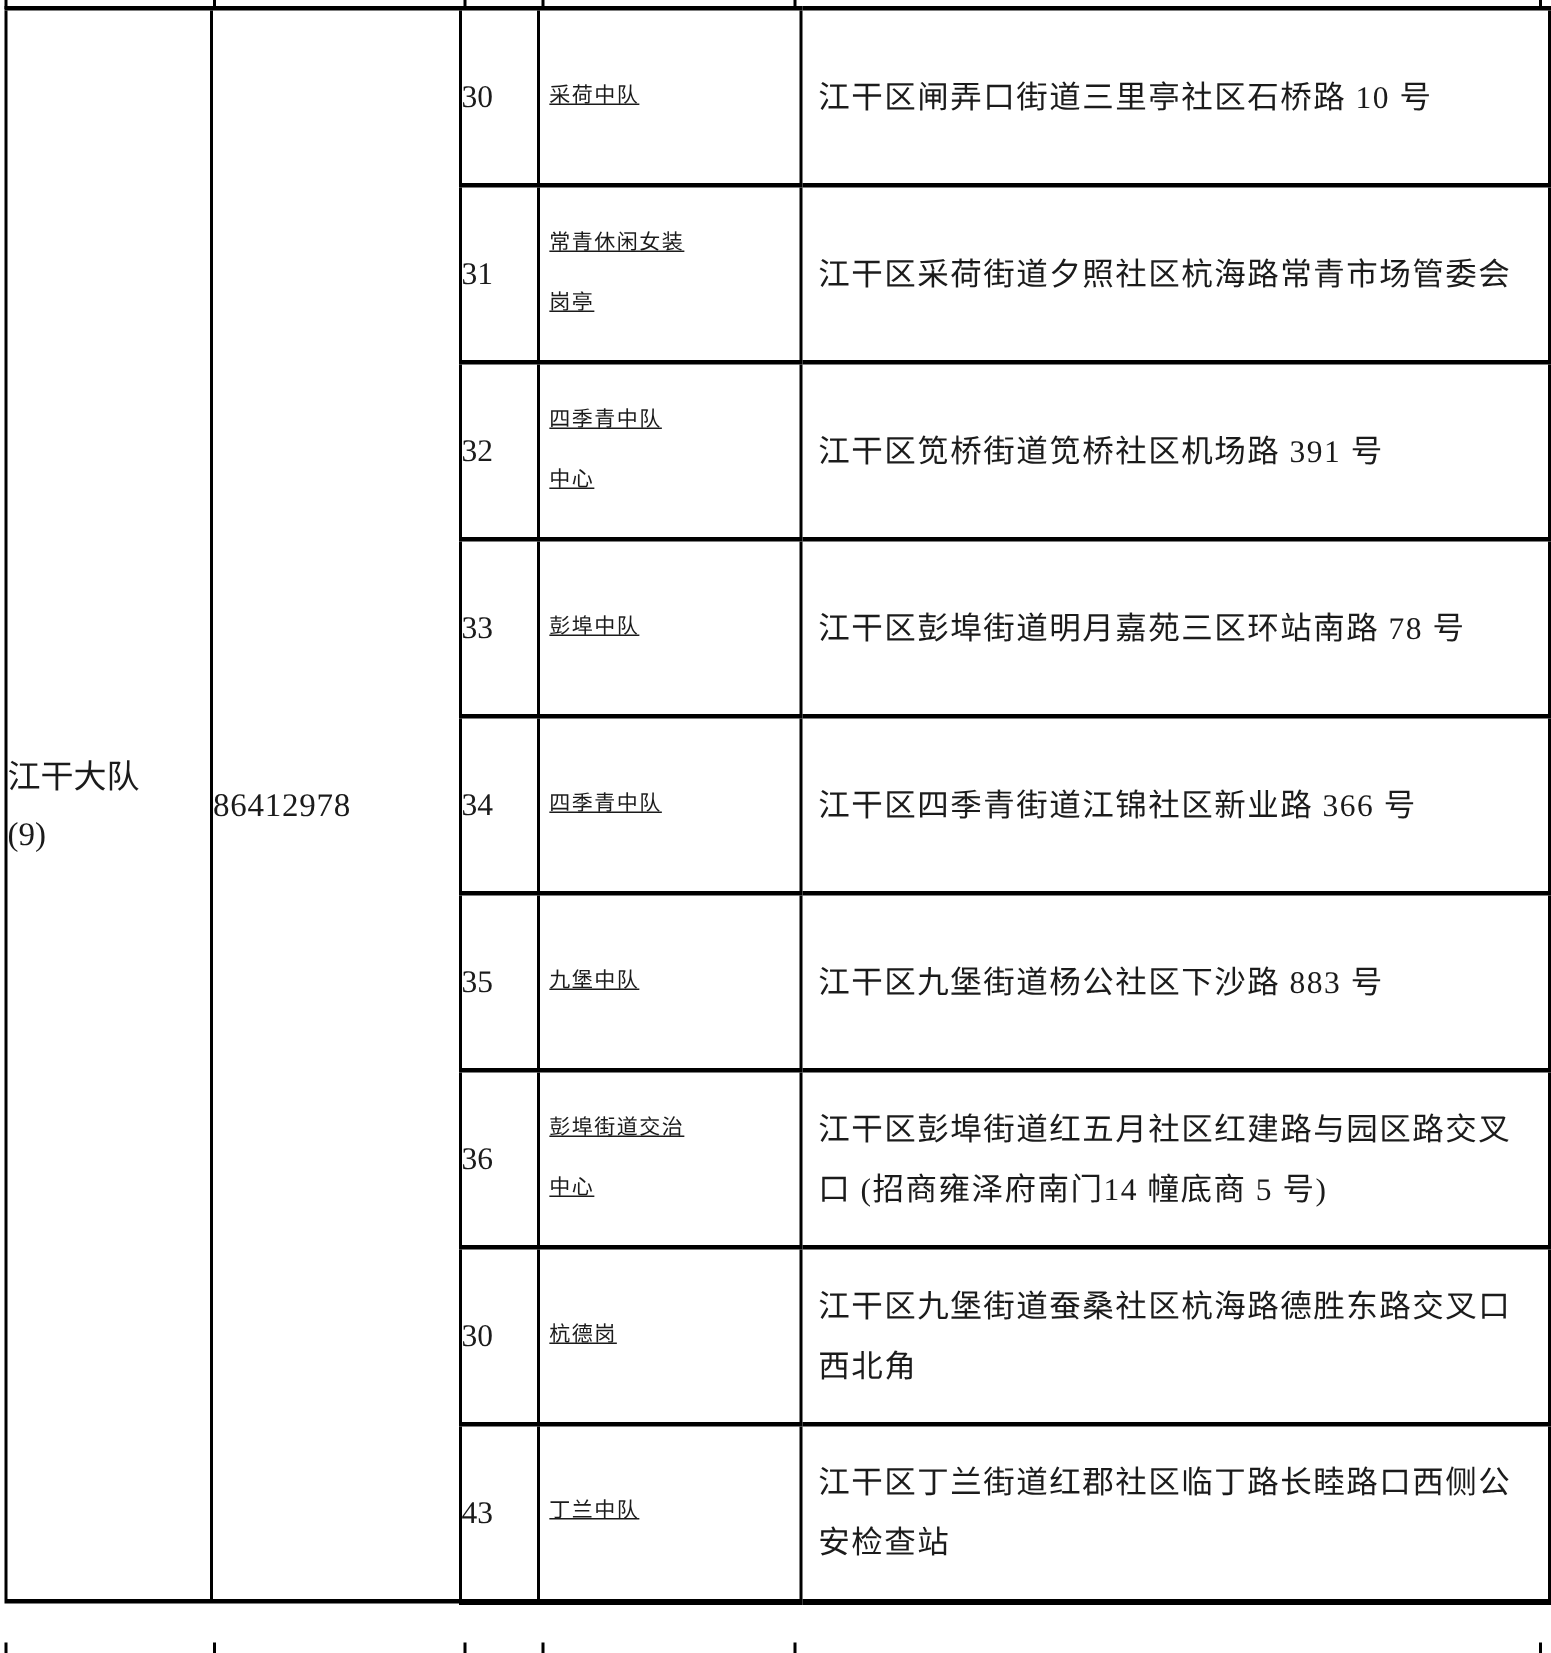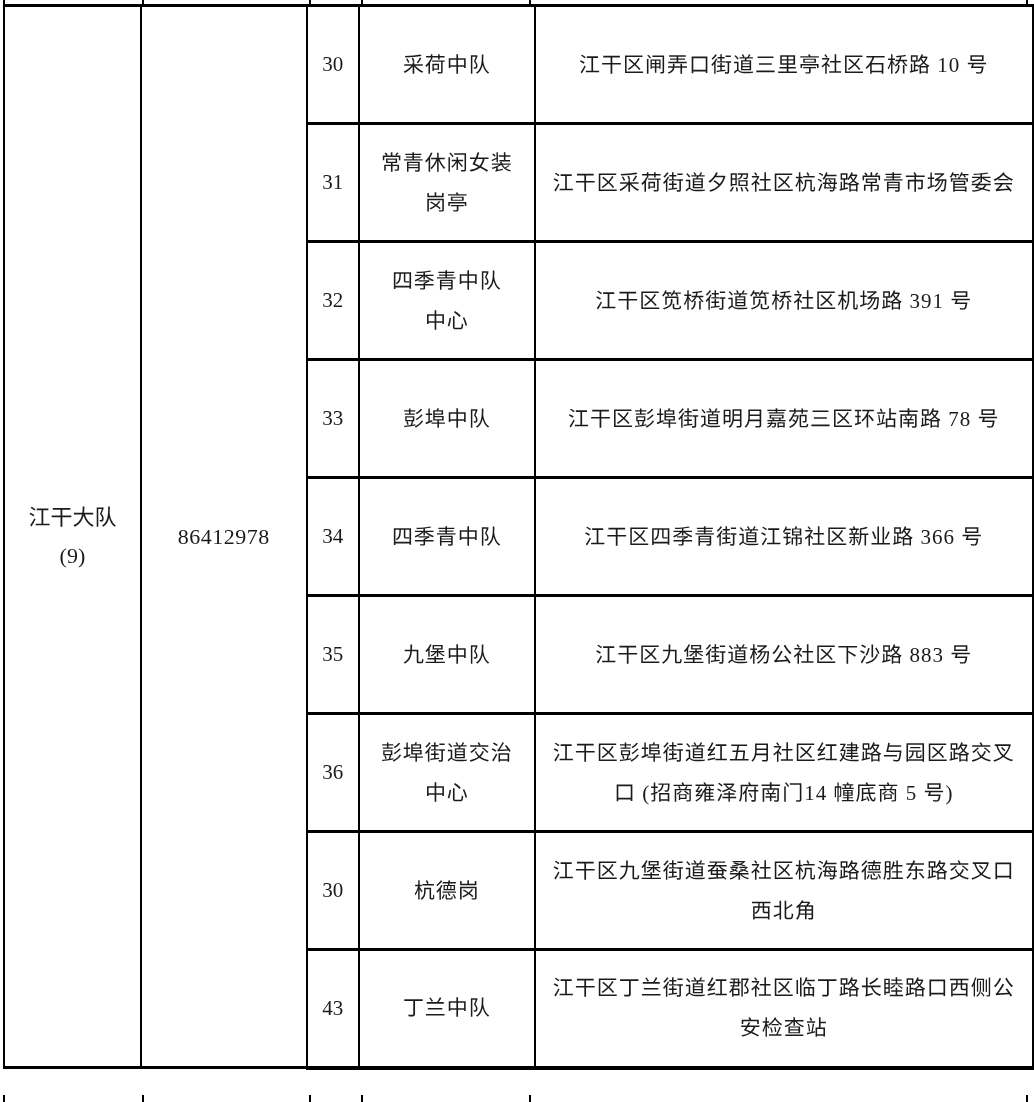--- a/index.html
+++ b/index.html
@@ -20,21 +20,21 @@
     position: absolute;
     left: 3px;
     top: 4px;
     border-collapse: collapse;
     table-layout: fixed;
   }
   .station-table td {
     border: 2px solid #000000;
     border-top-width: 3px;
     border-bottom-width: 3px;
-    text-align: center;
+    text-align: left;
     vertical-align: middle;
     padding: 0;
     overflow: hidden;
   }
   .station-table tr { height: 118px; }
   .station-table tr.last-row td { border-bottom-width: 4px; }
 
   td.cell-brigade {
     width: 140px;
     font-size: 22px;
@@ -44,25 +44,26 @@
     width: 167px;
     font-size: 22px;
     letter-spacing: 0.5px;
   }
   td.cell-no {
     width: 52px;
     font-size: 21px;
   }
   td.cell-name {
     width: 168px;
-    font-size: 21px;
+    font-size: 14px;
     line-height: 40px;
     letter-spacing: 1px;
     white-space: pre-line;
     padding: 0 6px;
+    text-decoration: underline;
   }
   td.cell-addr {
     width: 497px;
     font-size: 21px;
     line-height: 40px;
     letter-spacing: 1px;
     white-space: pre-line;
     padding: 0 10px;
   }
   .vstub {

